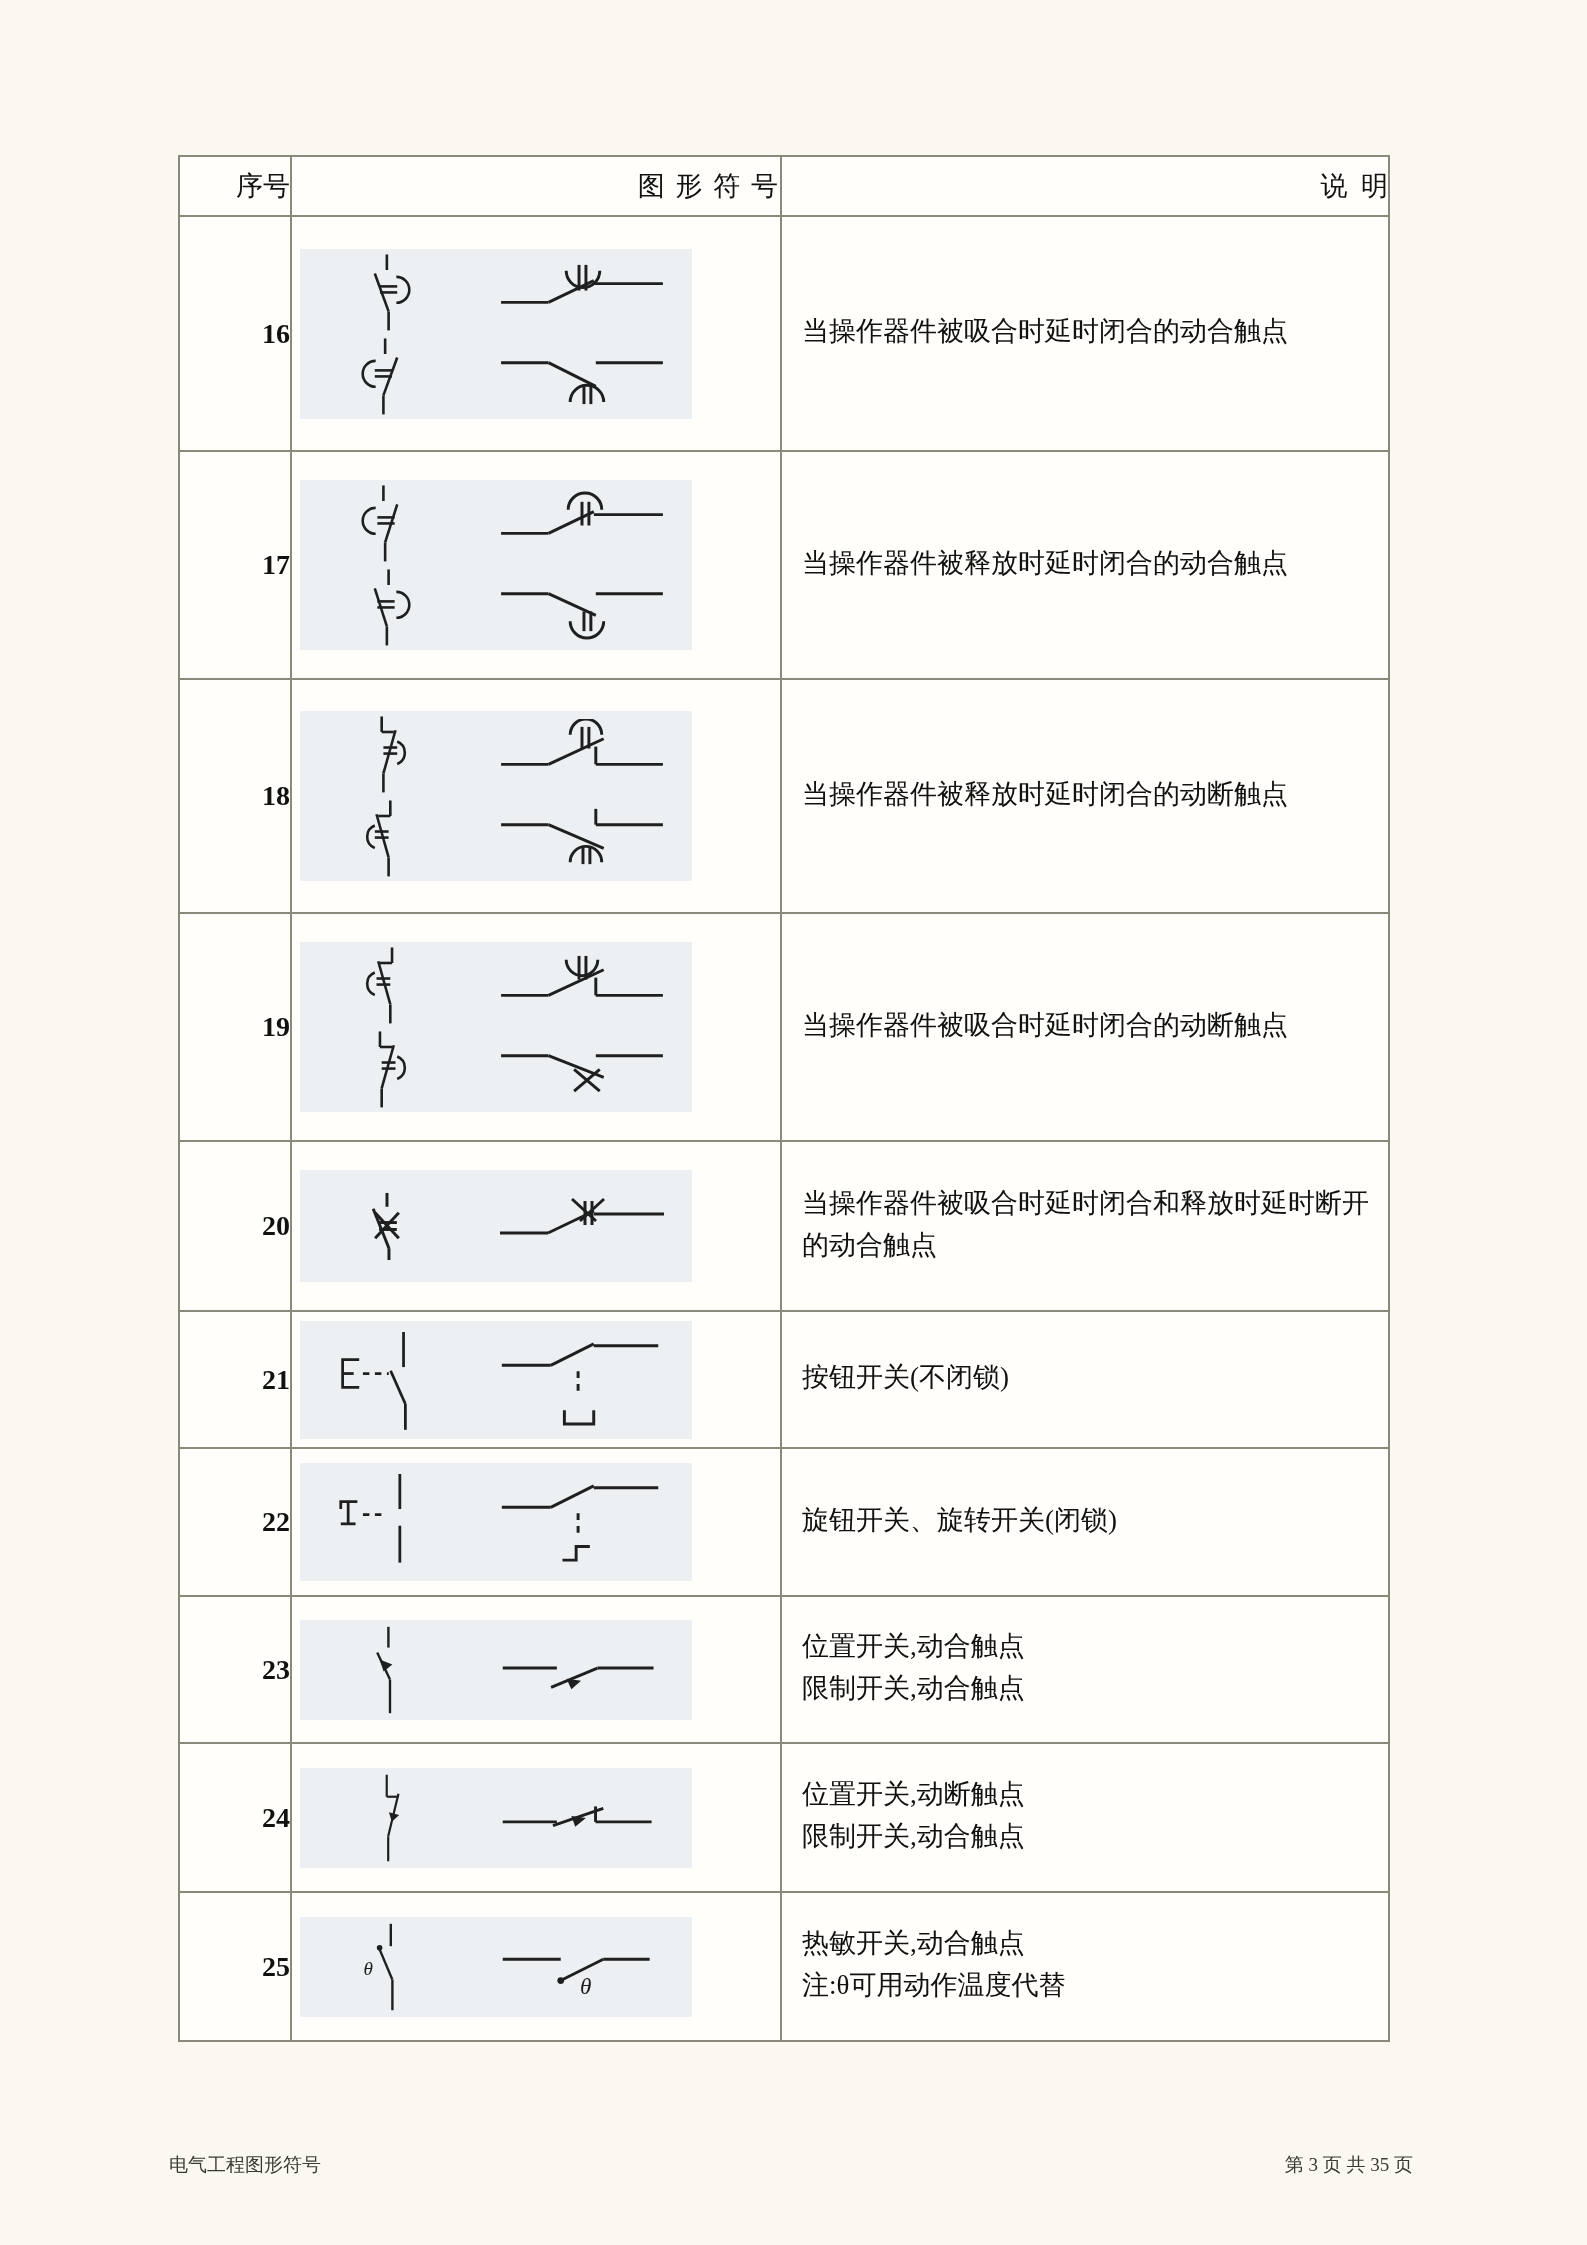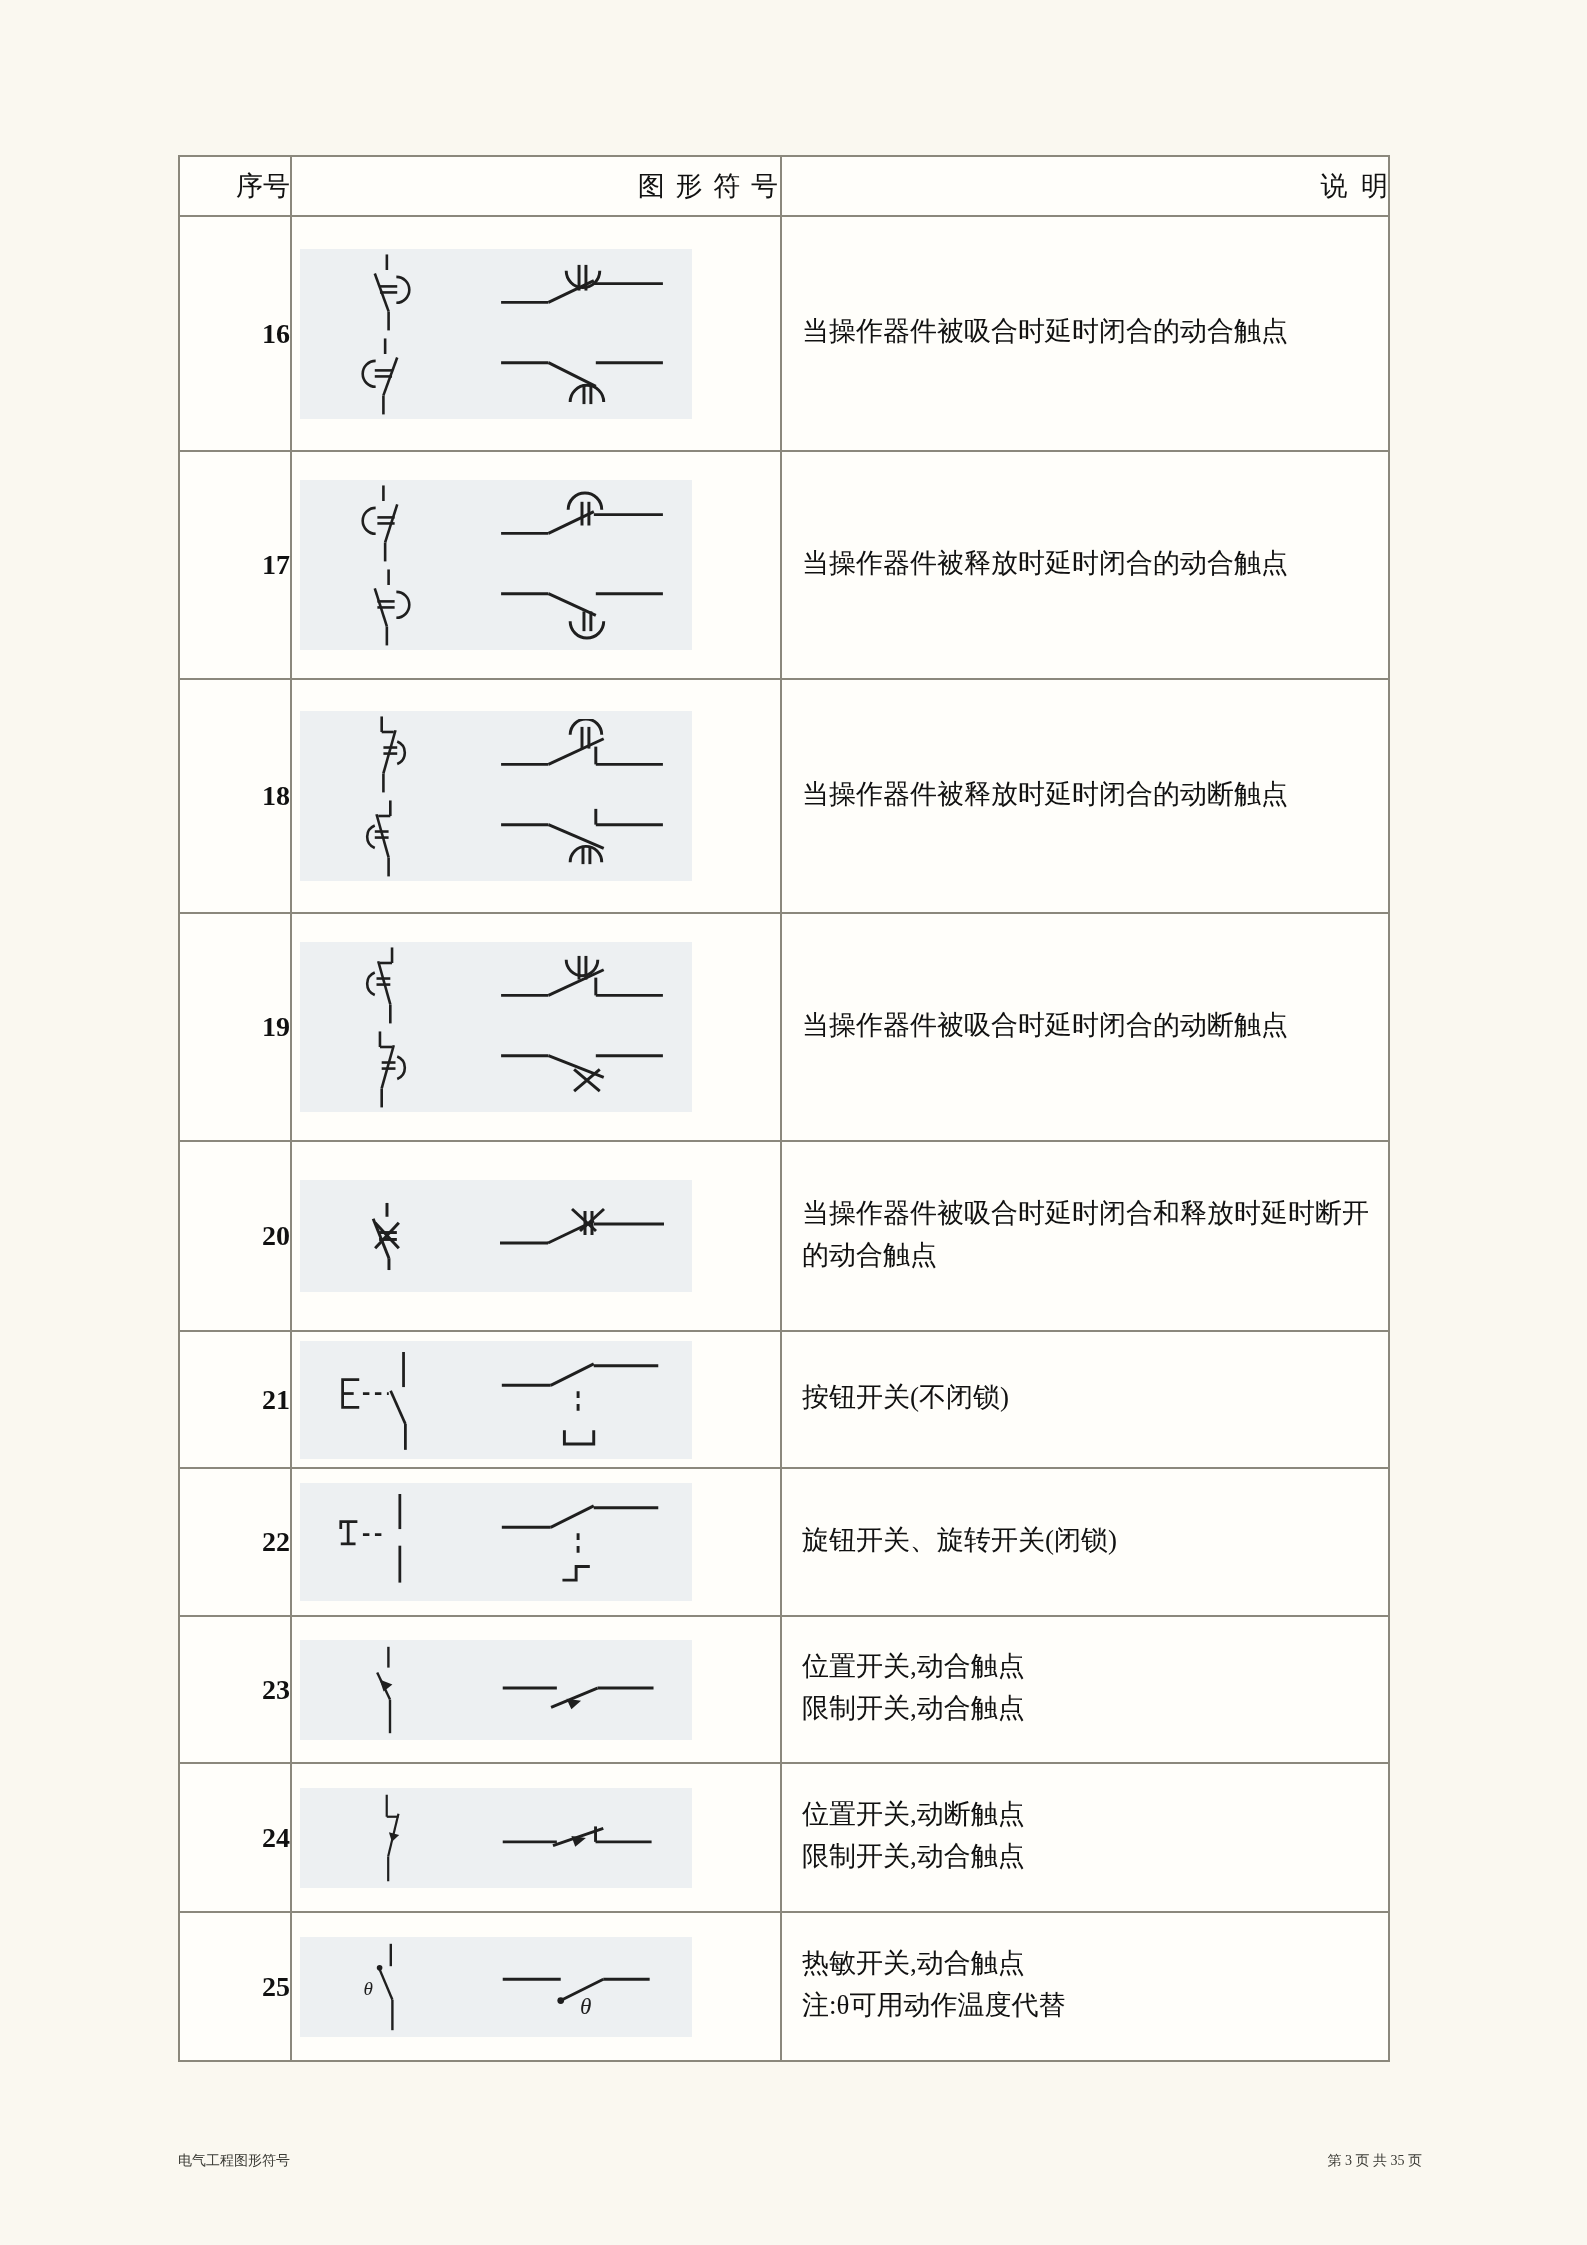--- a/index.html
+++ b/index.html
@@ -30,23 +30,23 @@
     display:flex;align-items:center;
   }
   .vcol{flex:0 0 44%;display:flex;flex-direction:column;align-items:center;justify-content:center;gap:2px;}
   .hcol{flex:1;display:flex;flex-direction:column;align-items:center;justify-content:center;gap:6px;}
   svg.sym{display:block;}
   svg.sym path{stroke:#1f1f1f;stroke-width:3;fill:none;}
   svg.sym .dash{stroke-dasharray:7 6;}
   svg.sym .fillshape{fill:#1f1f1f;stroke:none;}
   svg.sym text{fill:#1f1f1f;stroke:none;font-style:italic;font-family:"Liberation Serif","DejaVu Serif",serif;}
   .footer{
-    position:absolute;left:178px;top:2152px;width:1244px;
+    position:absolute;left:169px;top:2152px;width:1244px;
     display:flex;justify-content:space-between;
-    font-size:14px;color:#3a3a34;white-space:pre;
+    font-size:19px;color:#3a3a34;white-space:pre;
   }
 </style>
 </head>
 <body>
 
 <table class="symtable">
   <colgroup>
       <col style="width:112px">
       <col style="width:490px">
       <col style="width:608px">
@@ -246,21 +246,21 @@
                 <path d="M56 26 L112 48"></path>
             <path d="M82 40 q13 11 26 22"></path>
                 <path d="M108 40 q-13 11 -26 22"></path>
           </svg>
         </div>
       </div>
     </td>
     <td class="desc"><span>当操作器件被吸合时延时闭合的动断触点</span></td>
   </tr>
 
-  <tr style="height:190px">
+  <tr style="height:170px">
     <td class="num">20</td>
     <td>
       <div class="symbox" style="height:112px">
         <div class="vcol">
           <svg class="sym" width="90" height="74" viewBox="0 0 90 75">
             <path d="M46 4 v14"></path>
                 <path d="M48 60 v12"></path>
                 <path d="M48 60 L32 20"></path>
             <path d="M34 24 q12 13 24 26"></path>
                 <path d="M58 24 q-12 13 -24 26"></path>

